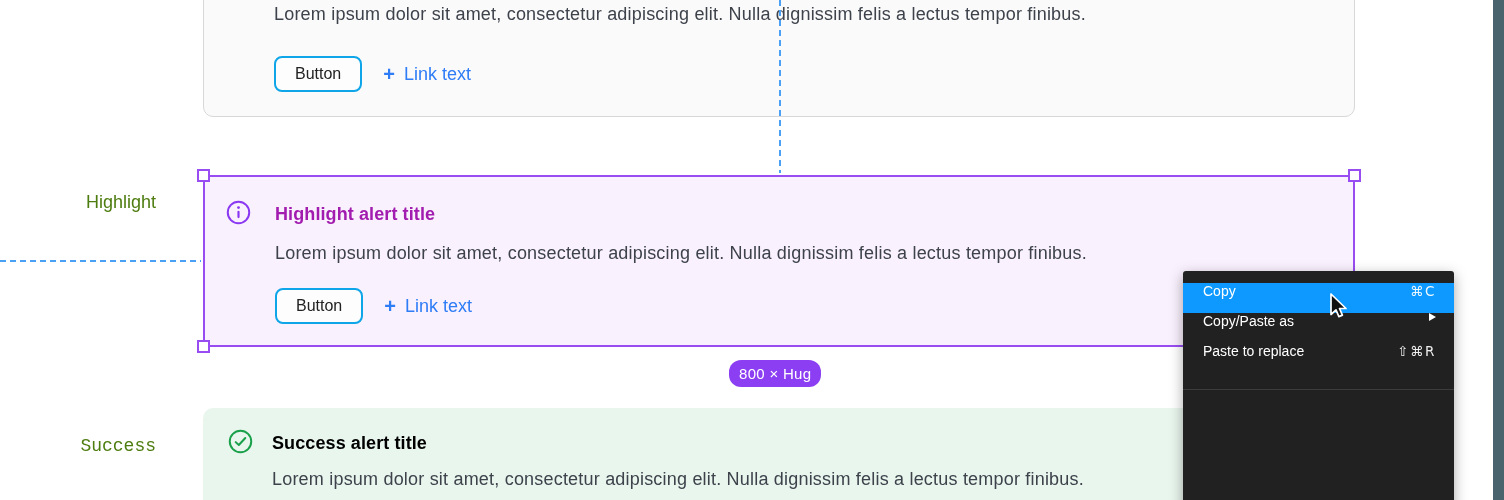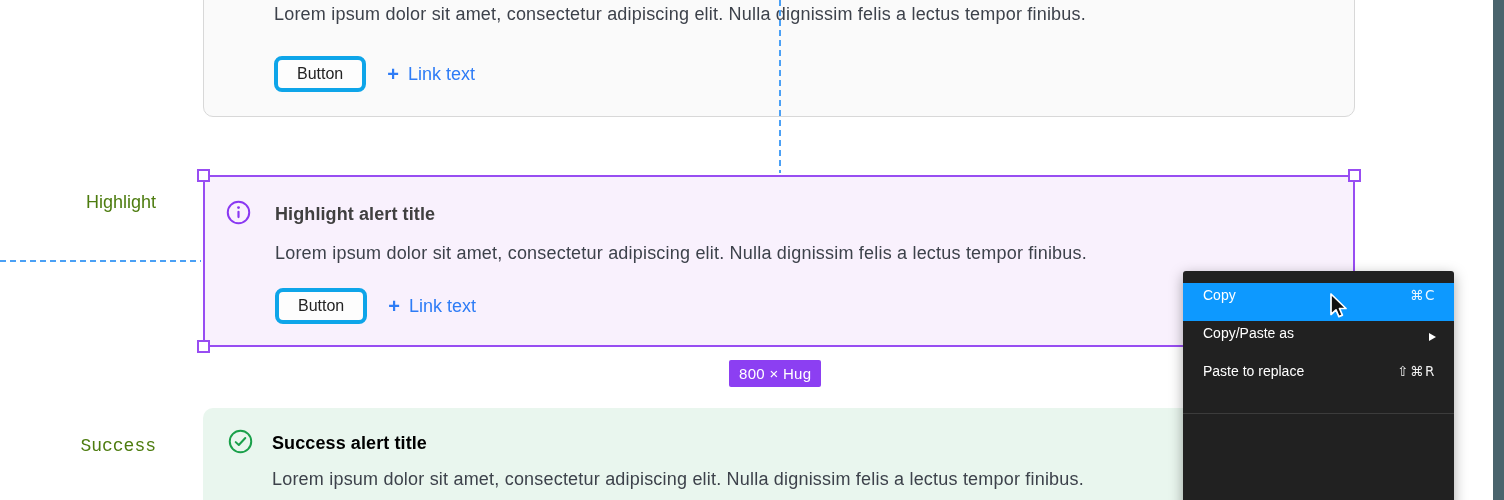--- a/index.html
+++ b/index.html
@@ -12,27 +12,27 @@
   .card-info { top:-56px; height:173px; background:#fafafa; border:1px solid #d8d8d8;
                border-radius:10px; z-index:1; }
   .card-highlight { top:175px; height:172px; background:#f9f1fd;
                     border:2px solid #984df2; z-index:2; }
   .card-success { top:408px; height:140px; background:#e9f6ee; border-radius:10px; z-index:1; }
 
   .alert-body { position:absolute; left:70px; font-size:18px; letter-spacing:.2px;
                 color:#3d424b; white-space:nowrap; }
   .alert-title { position:absolute; left:70px; font-size:18px; font-weight:bold;
                  letter-spacing:.1px; white-space:nowrap; }
-  .t-purple { color:#404040; }
+  .t-purple { color:#a21caf; }
   .t-green  { color:#000000; }
 
   .icon-badge { position:absolute; width:25px; height:25px; }
 
   .btn-row { position:absolute; left:70px; display:flex; align-items:center; gap:21px; }
-  .btn { height:36px; padding:8px 19px; background:#fdfdfd; border:4px solid #0ea5e9;
+  .btn { height:36px; padding:8px 19px; background:#fdfdfd; border:2px solid #0ea5e9;
          border-radius:8px; font-size:16px; color:#222; display:flex; align-items:center;
          cursor:default; }
   .link { display:flex; align-items:center; gap:9px; color:#2e7cf6; font-size:18px; }
   .link .plus { font-size:20px; font-weight:bold; line-height:1; }
 
   
   .handle { position:absolute; width:13px; height:13px; background:#fff;
             border:2px solid #984df2; z-index:3; }
 
   
@@ -42,28 +42,28 @@
             background:repeating-linear-gradient(to right,#4aa0f5 0 6px,transparent 6px 10px); }
 
   
   .side-label { position:absolute; width:120px; left:36px; text-align:right;
                 font-size:18px; color:#4d7c0f; }
   .side-label.hl { top:192px; }
   .side-label.sc { top:436px;font-family:Liberation Mono, monospace; }
 
   
   .size-badge { position:absolute; left:729px; top:360px; height:27px; padding:0 10px;
-                background:#8c3ff2; border-radius:2px; color:#fff; font-size:15px;
+                background:#8c3ff2; border-radius:12px; color:#fff; font-size:15px;
                 display:flex; align-items:center; z-index:6; letter-spacing:.3px; }
 
   
   .menu { position:absolute; left:1183px; top:271px; width:271px; height:245px;
           background:#212121; border-radius:3px; padding-top:12px; z-index:10;
           box-shadow:0 4px 14px rgba(0,0,0,.35); }
-  .menu-item { height:38px; display:flex; align-items:flex-end; padding:0 18px 18px 20px;
+  .menu-item { height:30px; display:flex; align-items:flex-start; padding:0 18px 0 20px;
                color:#ffffff; font-size:14px; }
   .menu-item.active { background:#0d99ff; }
   .menu-shortcut { margin-left:auto; letter-spacing:1.5px; color:rgba(255,255,255,.92);
                    font-family:"DejaVu Sans", sans-serif; font-size:13.5px; }
   .menu-sep { height:1px; background:#3c3c3c; margin:16px 0; }
   .submenu-arrow { margin-left:auto; width:0; height:0; border-left:7px solid #fff;
                    border-top:4.5px solid transparent; border-bottom:4.5px solid transparent; }
 
   
   .cursor { position:absolute; left:1325px; top:291px; z-index:20; }

